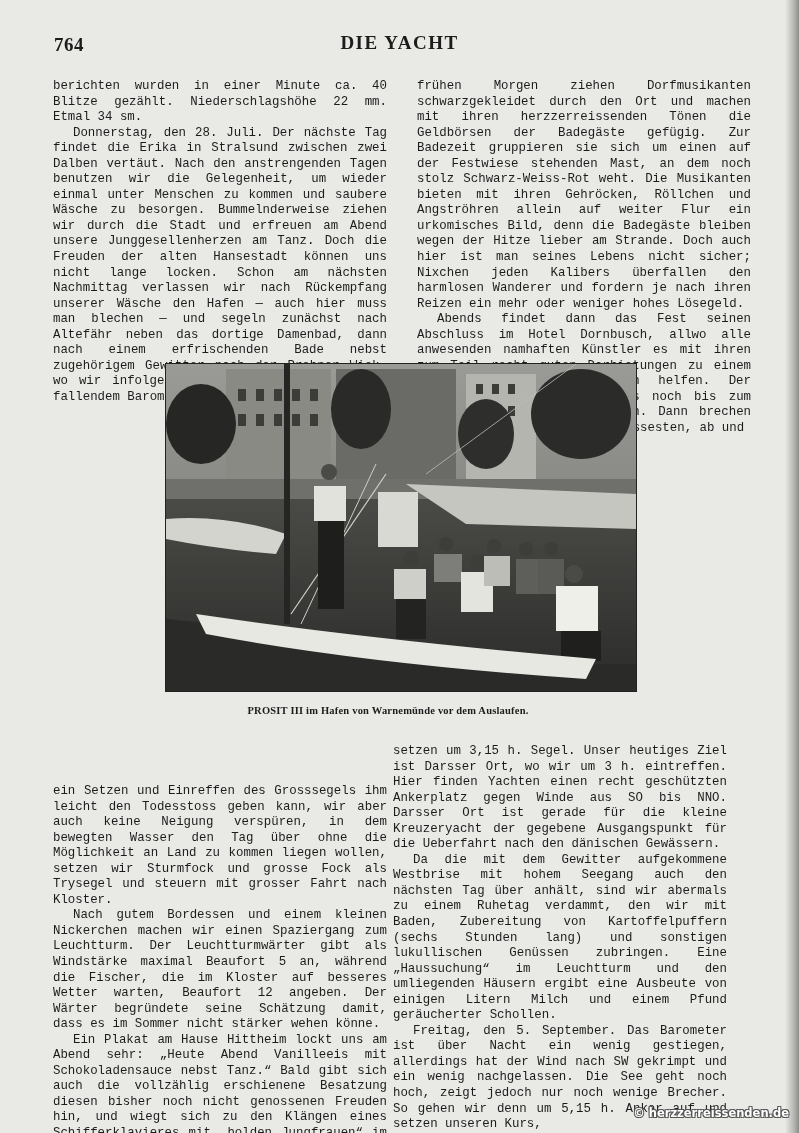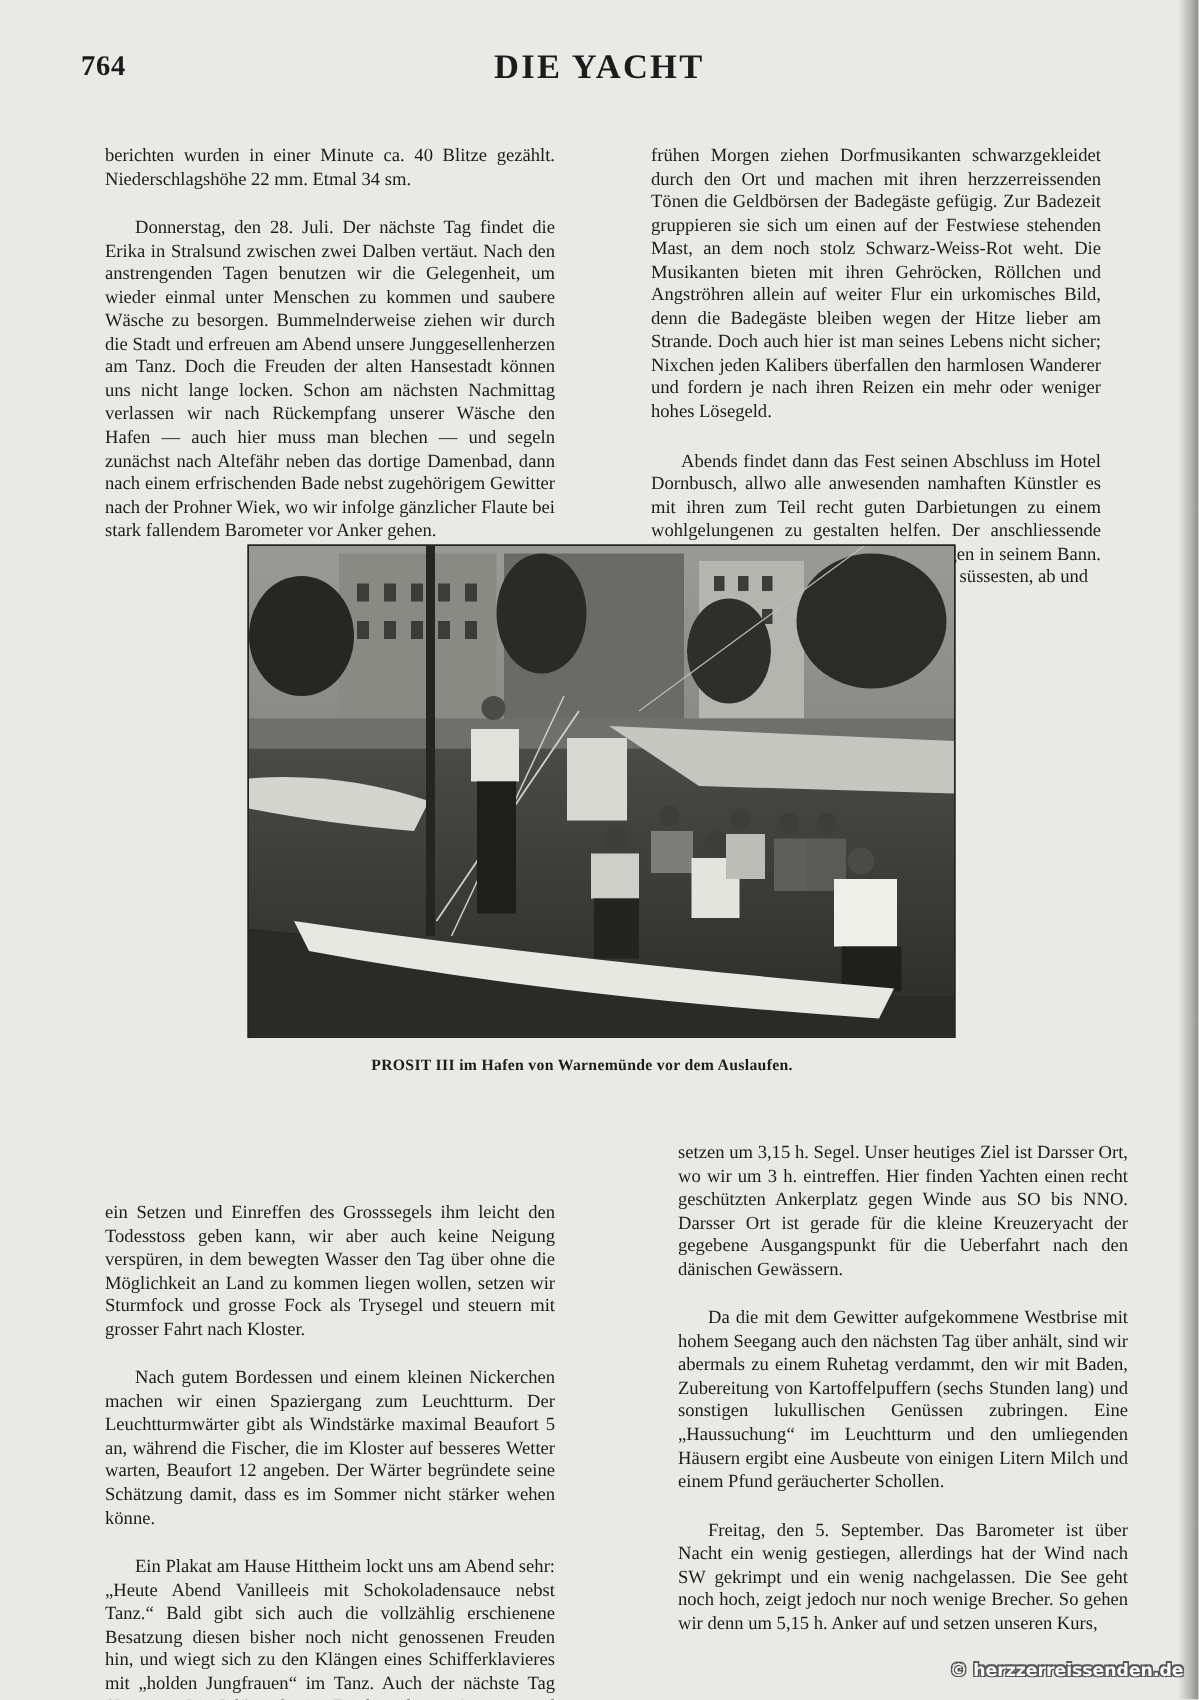--- a/index.html
+++ b/index.html
@@ -12,33 +12,33 @@
   .page-edge {
     position: absolute; right: 0; top: 0; width: 14px; height: 1133px;
     background: linear-gradient(to right, #e9e9e6, #b9b9b6 60%, #8d8d8a);
   }
   .page-number {
     position: absolute; left: 54px; top: 34px;
     font-size: 19px; font-weight: bold; letter-spacing: 0.5px;
   }
   .running-head {
     position: absolute; left: 0; width: 799px; top: 32px; text-align: center;
-    font-size: 23px; font-weight: bold; letter-spacing: 1.5px;
+    font-size: 19px; font-weight: bold; letter-spacing: 1.5px;
   }
   .column {
     position: absolute; width: 334px;
     font-size: 12.4px; line-height: 15.55px; text-align: justify;
     hyphens: none;
   }
-  .column p { margin: 17px; }
+  .column p { margin: 0; font-family: Liberation Mono, monospace; }
   .column p.indent { text-indent: 20px; }
   .col-top-left { left: 53px; top: 79px; }
   .col-top-right { left: 417px; top: 79px; }
   .col-bot-left { left: 53px; top: 784px; }
-  .col-bot-right { left: 435px; top: 744px; }
+  .col-bot-right { left: 393px; top: 744px; }
   .photo {
     position: absolute; left: 165px; top: 363px; width: 472px; height: 329px;
     border: 1px solid #222; box-sizing: border-box; overflow: hidden;
     background: #3d3d3b;
   }
   .photo svg { display: block; }
   .caption {
     position: absolute; left: 0; width: 776px; top: 705px; text-align: center;
     font-size: 10.5px; font-weight: bold; letter-spacing: 0.2px;
   }

